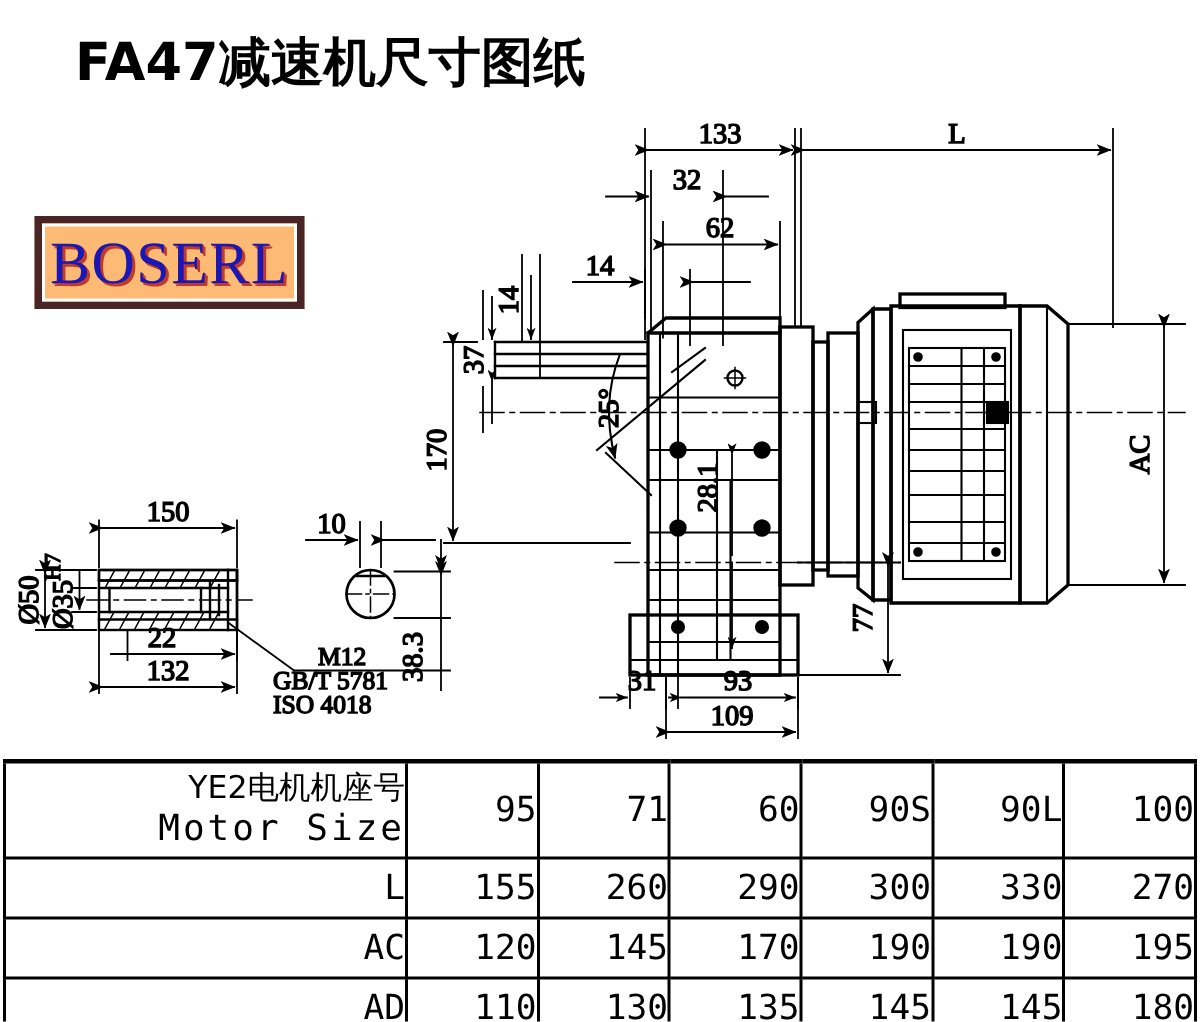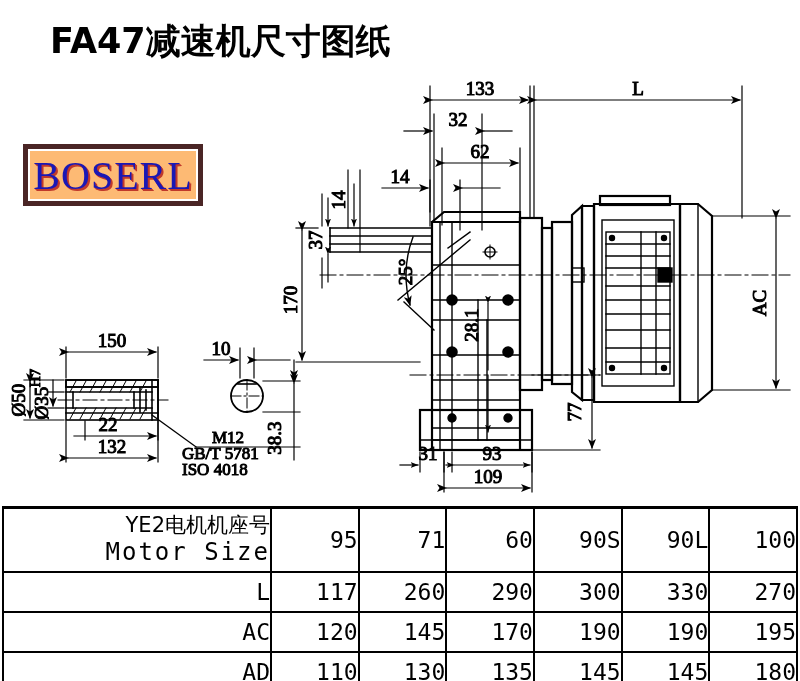--- a/index.html
+++ b/index.html
@@ -394,21 +394,21 @@
       </td>
       <td class="outer-top">95</td>
       <td class="outer-top">71</td>
       <td class="outer-top">60</td>
       <td class="outer-top">90S</td>
       <td class="outer-top">90L</td>
       <td class="outer-top">100</td>
     </tr>
     <tr class="r-data">
       <td class="lbl">L</td>
-      <td>117</td>
+      <td>155</td>
       <td>260</td>
       <td>290</td>
       <td>300</td>
       <td>330</td>
       <td>270</td>
     </tr>
     <tr class="r-data">
       <td class="lbl">AC</td>
       <td>120</td>
       <td>145</td>

